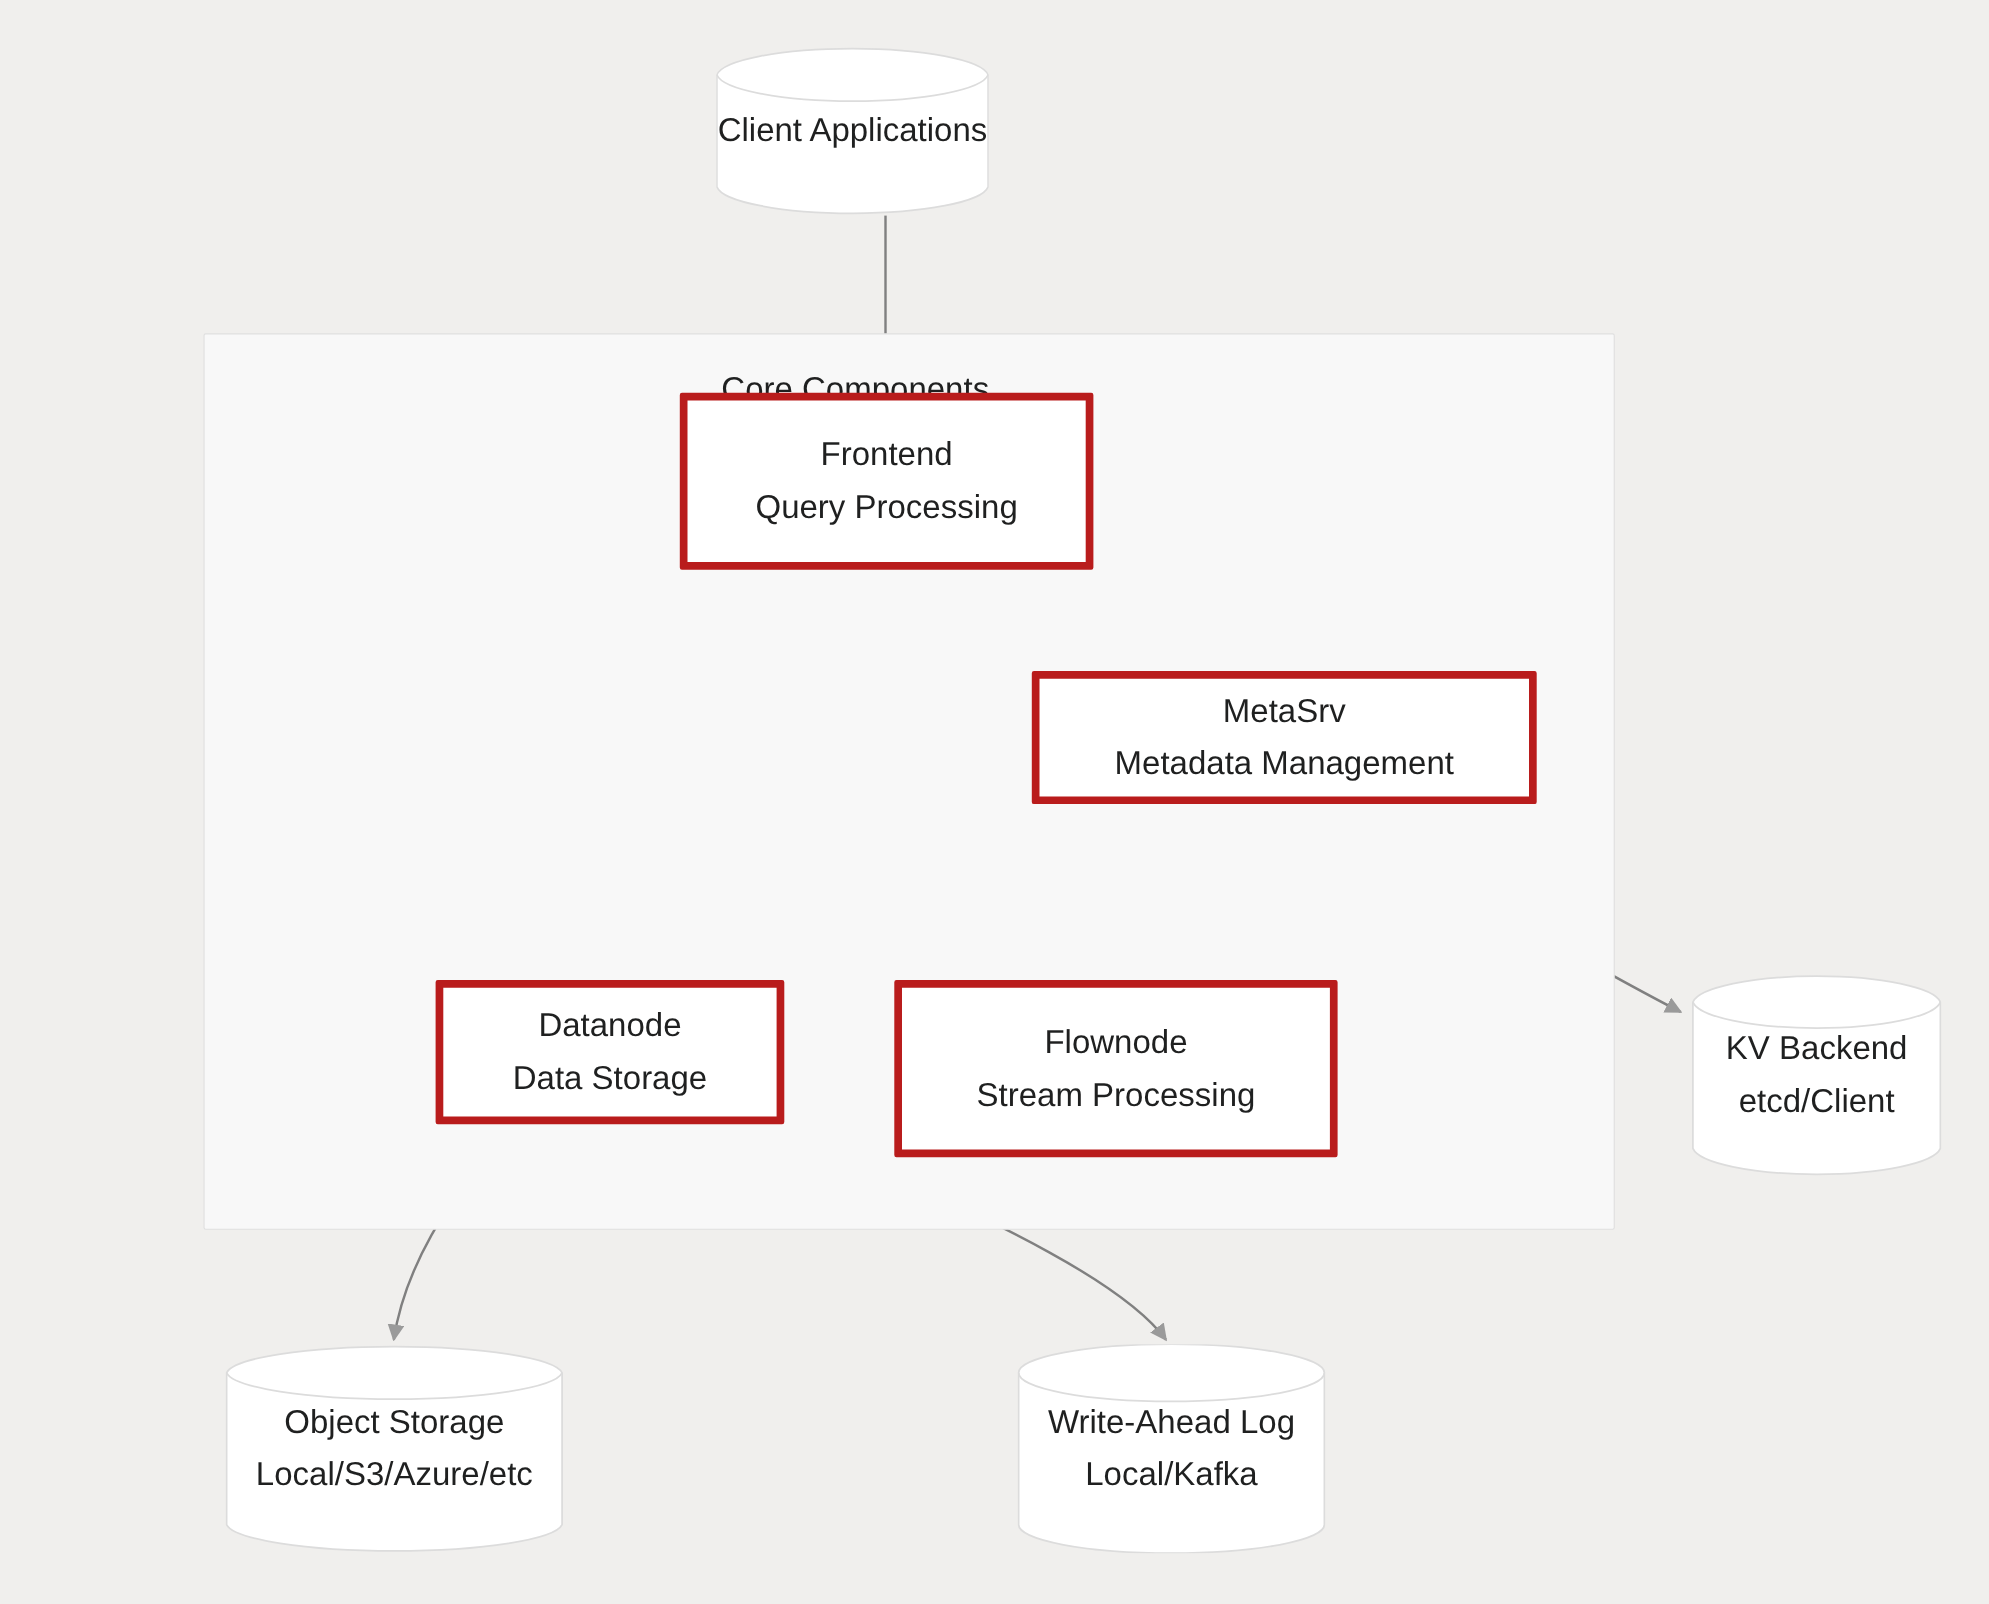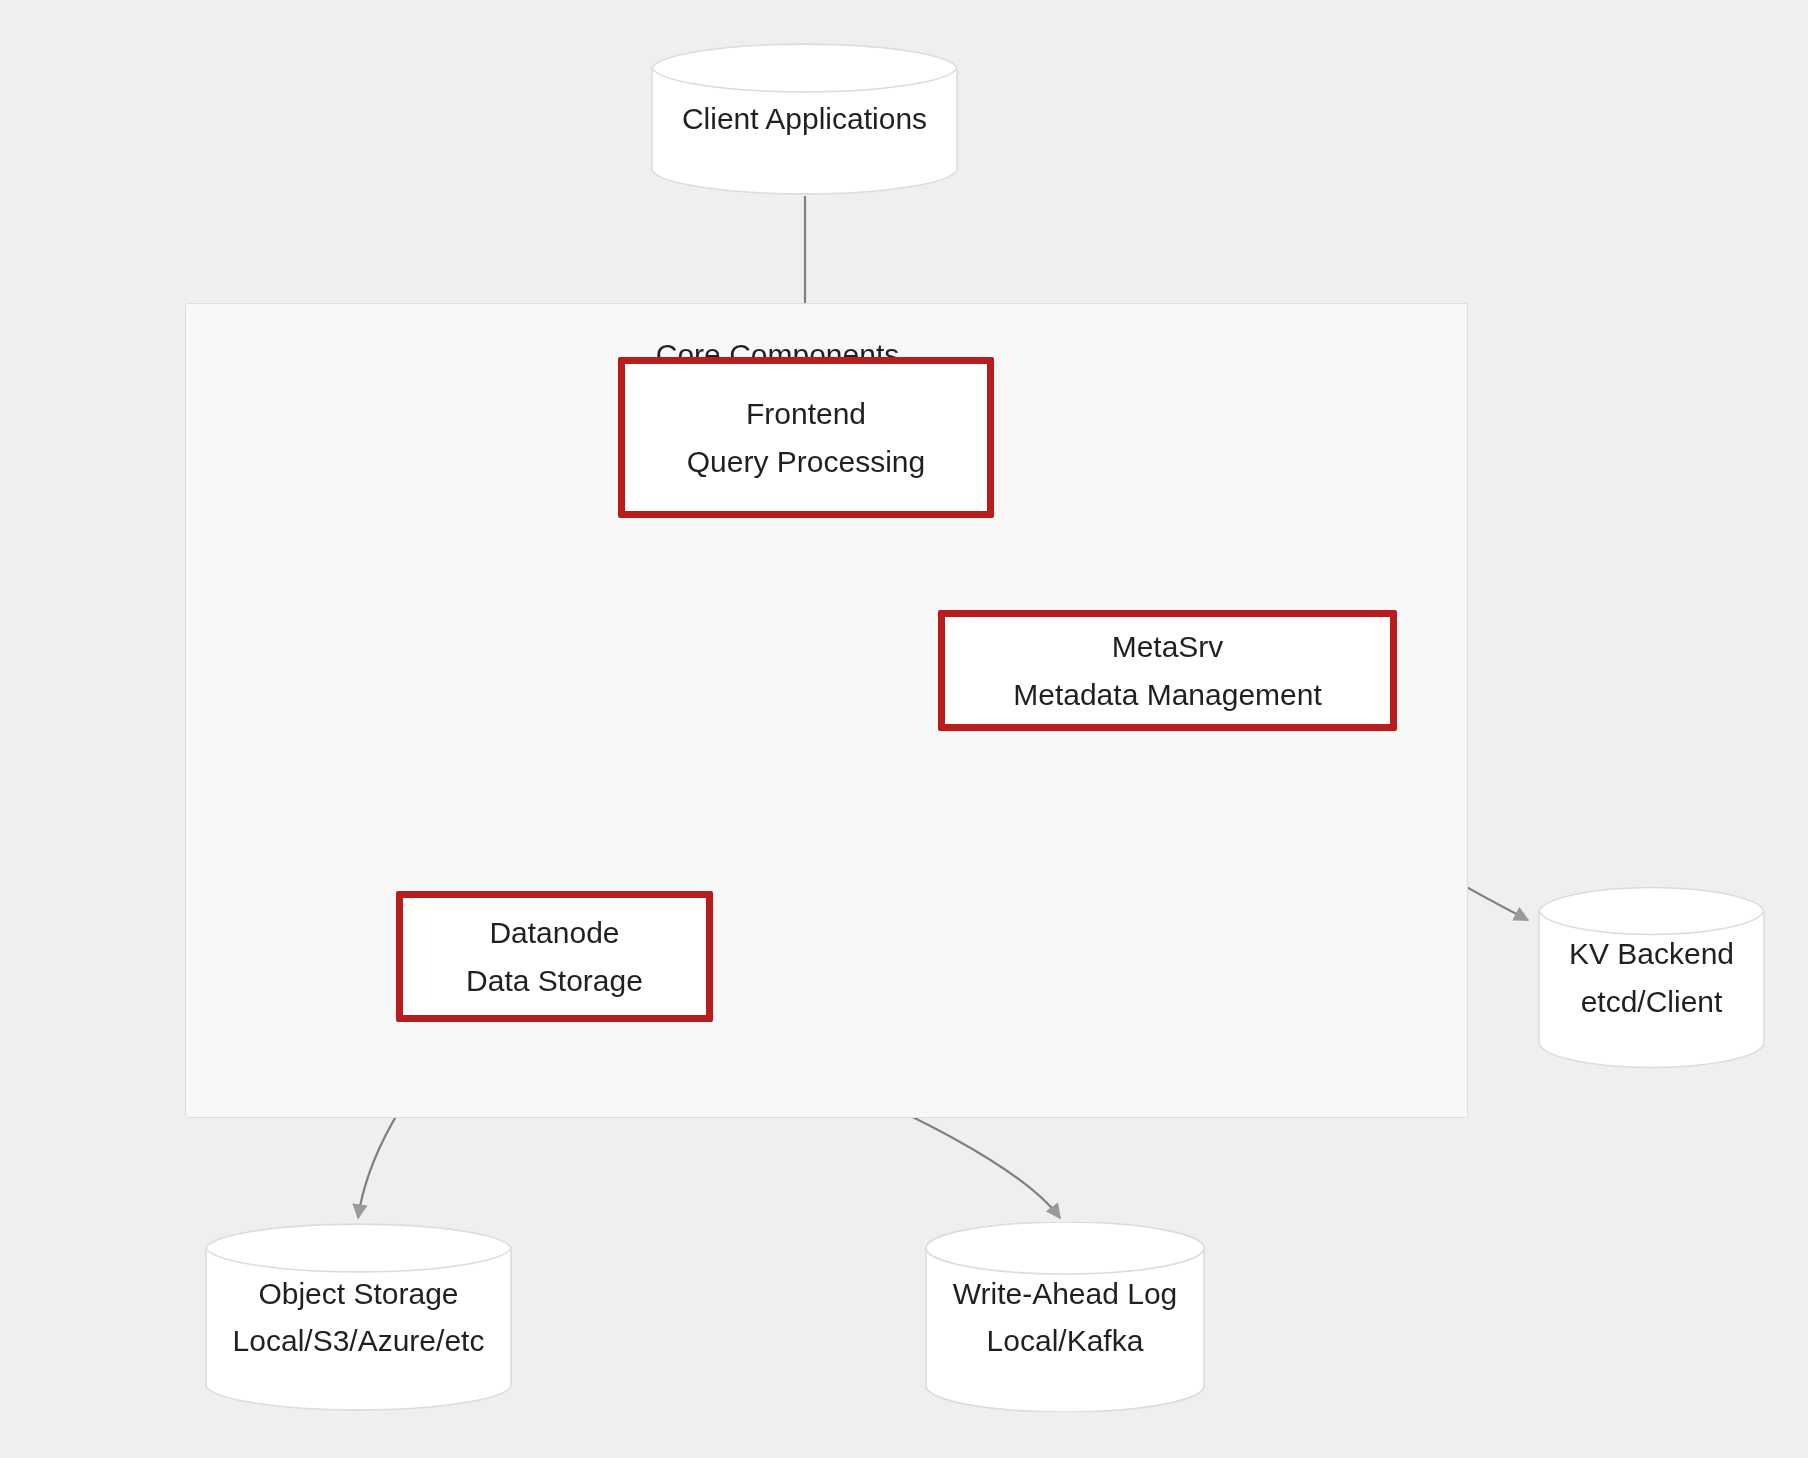--- a/index.html
+++ b/index.html
@@ -101,21 +101,21 @@
       <path d="M 1165,770 C 1165,820 1135,865 1100,886"></path>
       <path d="M 1258,768 C 1330,810 1450,880 1528,920"></path>
       <path d="M 446,1045 C 410,1090 368,1150 358,1218"></path>
       <path d="M 718,1025 C 830,1080 1010,1150 1060,1218"></path>
     </g>
   </svg>
 
   <div class="subgraph" style="left:185px; top:303px; width:1283px; height:815px;"></div>
   <div class="subgraph-title" style="left:636px; top:298px; width:283px;margin-top:40px;">Core Components</div>
 
-  <div class="node cyl-node" style="left:651px; top:42px; width:307px; height:154px;justify-content:center;">
+  <div class="node cyl-node" style="left:651px; top:42px; width:248px; height:154px;justify-content:center;">
     <svg class="cyl-shape" viewBox="0 0 307 154" preserveAspectRatio="none">
       <path d="M 1,26 L 1,128 A 153,26 0 0 0 306,128 L 306,26 A 153,26 0 0 0 1,26 z" fill="#ffffff" stroke="#dcdcdc" stroke-width="1.6"></path>
       <path d="M 1,26 A 153,26 0 0 0 306,26" fill="none" stroke="#dcdcdc" stroke-width="1.6"></path>
     </svg>
     <div class="cyl-label">
       <span class="line">Client Applications</span>
     </div>
   </div>
 
   <div class="node rect-node" style="left:618px; top:357px; width:376px; height:161px;">
@@ -126,20 +126,24 @@
   <div class="node rect-node" style="left:938px; top:610px; width:459px; height:121px;">
     <span>MetaSrv</span>
     <span class="line2">Metadata Management</span>
   </div>
 
   <div class="node rect-node" style="left:396px; top:891px; width:317px; height:131px;">
     <span>Datanode</span>
     <span class="line2">Data Storage</span>
   </div>
 
+  <div class="node rect-node" style="left:813px; top:891px; width:403px; height:161px;">
+    <span>Flownode</span>
+    <span class="line2">Stream Processing</span>
+  </div>
 
   <div class="node cyl-node" style="left:1538px; top:885px; width:227px; height:185px;">
     <svg class="cyl-shape" viewBox="0 0 227 185" preserveAspectRatio="none">
       <path d="M 1,26 L 1,159 A 113,26 0 0 0 226,159 L 226,26 A 113,26 0 0 0 1,26 z" fill="#ffffff" stroke="#dcdcdc" stroke-width="1.6"></path>
       <path d="M 1,26 A 113,26 0 0 0 226,26" fill="none" stroke="#dcdcdc" stroke-width="1.6"></path>
     </svg>
     <div class="cyl-label">
       <span class="line">KV Backend</span>
       <span class="line line2">etcd/Client</span>
     </div>

